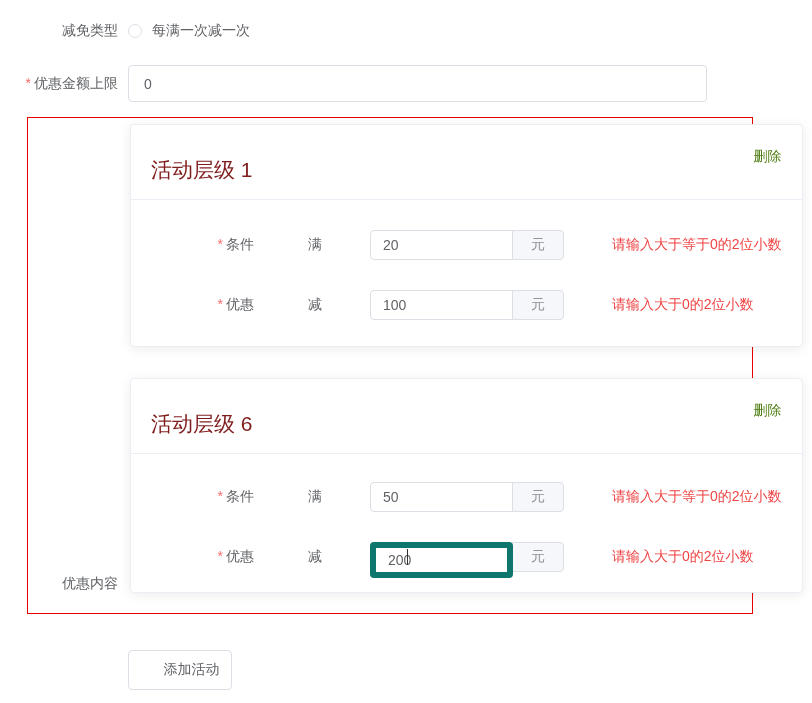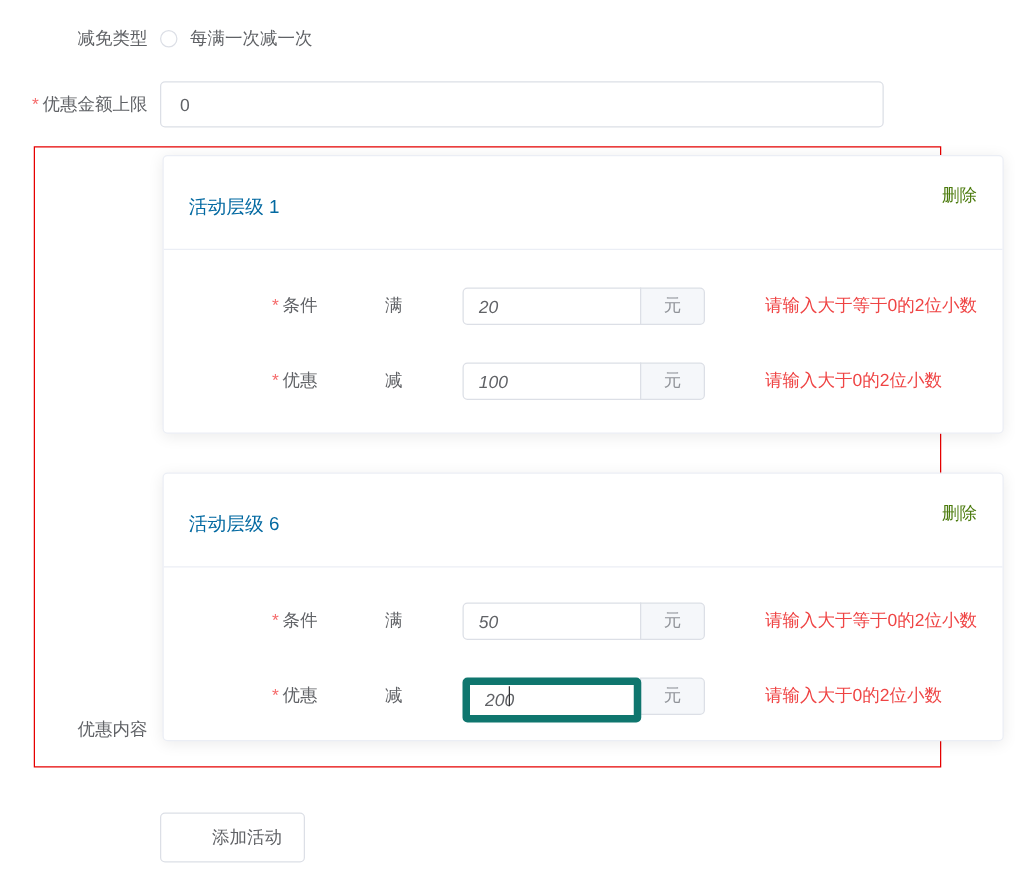--- a/index.html
+++ b/index.html
@@ -40,47 +40,47 @@
   }
   .flabel2 { width:90px; text-align:right; flex:none; padding-top:14px; }
   .cards { margin-left:12px; flex:1; }
 
   .card {
     background:#fff; border:1px solid #EBEEF5; border-radius:4px;
     box-shadow:0 2px 12px rgba(0,0,0,0.08);
   }
   .card + .card { margin-top:31px; }
   .card-header { position:relative; height:75px; border-bottom:1px solid #EBEEF5; }
-  .card-title { position:absolute; left:20px; top:31px; font-size:15px; color:#0369a1; }
+  .card-title { position:absolute; left:20px; top:31px; font-size:21px; color:#7f1d1d; }
   .delete-link { position:absolute; right:20px; top:23px; color:#4d7c0f; cursor:pointer;font-family:Liberation Mono, monospace; }
   .card-body { padding:30px 20px 26px; }
   .card.second .card-body { padding:28px 20px 20px; }
 
   .frow { display:flex; align-items:center; height:30px;gap:40px; }
   .frow + .frow { margin-top:30px; }
   .rlabel { width:103px; text-align:right; flex:none; }
   .rsub { margin-left:14px; flex:none; }
   .igroup { display:flex; margin-left:8px; height:30px; flex:none; }
   .input-wrap { position:relative; }
   .ig-input {
     width:143px; height:30px; border:1px solid #DCDFE6;
     border-radius:4px 0 0 4px; padding:12px 12px; font-size:14px; color:#606266;
-    outline:none; font-family:inherit; background:#fff;font-style:italic;
+    outline:none; font-family:inherit; background:#fff;
   }
   .ig-input.focused { border:6px solid #0f766e; border-radius:4px; position:relative; z-index:1; }
   .caret { position:absolute; left:37px; top:7px; width:1px; height:16px; background:#303133; z-index:2; }
   .ig-append {
     width:52px; height:30px; margin-left:-1px; border:1px solid #DCDFE6;
     border-radius:0 4px 4px 0; background:#F5F7FA; color:#909399;
     display:flex; align-items:center; justify-content:center; flex:none;
   }
   .hint { margin-left:8px; color:#ef4444; white-space:nowrap; }
 
   .add-btn {
-    display:block; margin:36px 0 0 128px; width:116px; height:40px;
+    display:block; margin:36px 0 0 128px; width:104px; height:40px;
     background:#fff; border:1px solid #DCDFE6; border-radius:4px;
     color:#606266; font-size:14px; cursor:pointer; font-family:inherit;padding-left:29px;
   }
 </style>
 </head>
 <body>
 
 <div class="form-row type-row">
   <div class="flabel">减免类型</div>
   <div class="radio-group">

